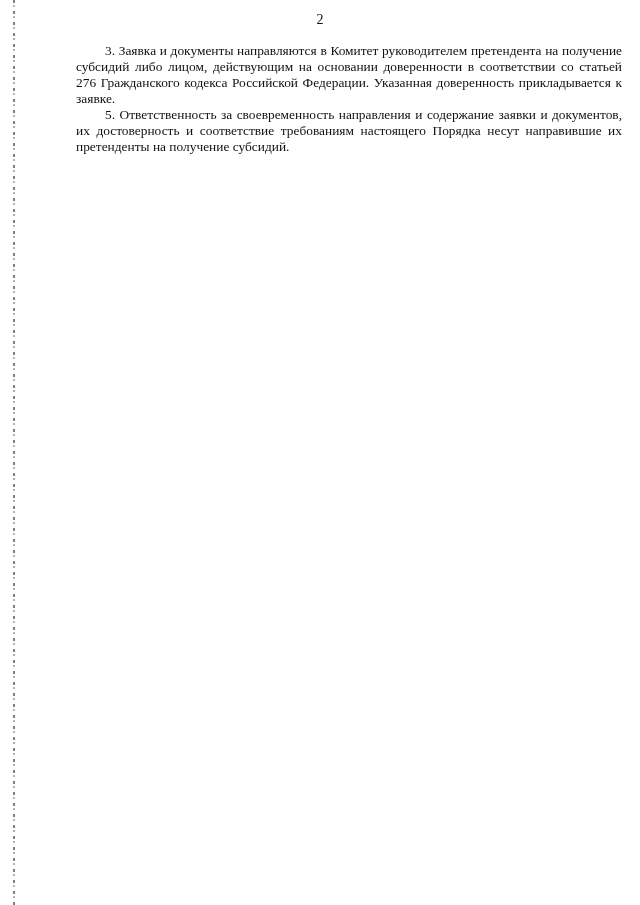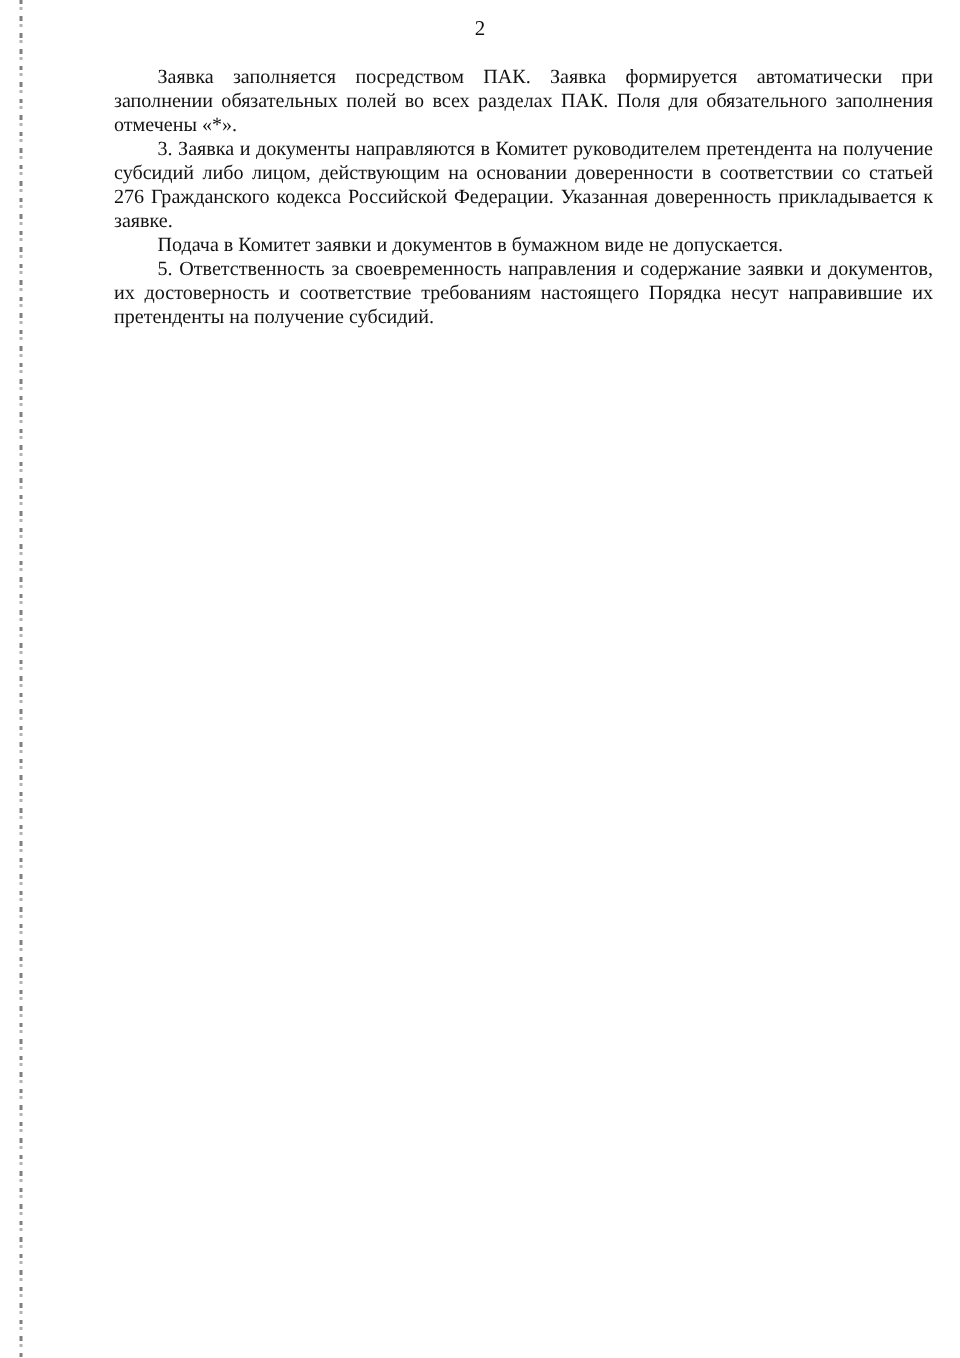--- a/index.html
+++ b/index.html
@@ -54,17 +54,15 @@
     }
   </style>
 </head>
 <body>
 
 <div class="scan-edge"></div>
 
 <div class="page-number">2</div>
 
 <div class="body-text">
-  <p class="para">Заявка заполняется посредством ПАК.  Заявка формируется автоматически при заполнении обязательных полей во всех разделах ПАК. Поля для обязательного заполнения отмечены «*».</p>
   <p class="para">3. Заявка и документы направляются в Комитет руководителем претендента на получение субсидий либо лицом, действующим на основании доверенности в соответствии со статьей 276 Гражданского кодекса Российской Федерации. Указанная доверенность прикладывается к заявке.</p>
-  <p class="para">Подача в Комитет заявки и документов в бумажном виде не допускается.</p>
   <p class="para">5. Ответственность за своевременность направления и содержание заявки и документов, их достоверность и соответствие требованиям настоящего Порядка несут направившие их претенденты на получение субсидий.</p>
 </div>
 
 </body></html>

